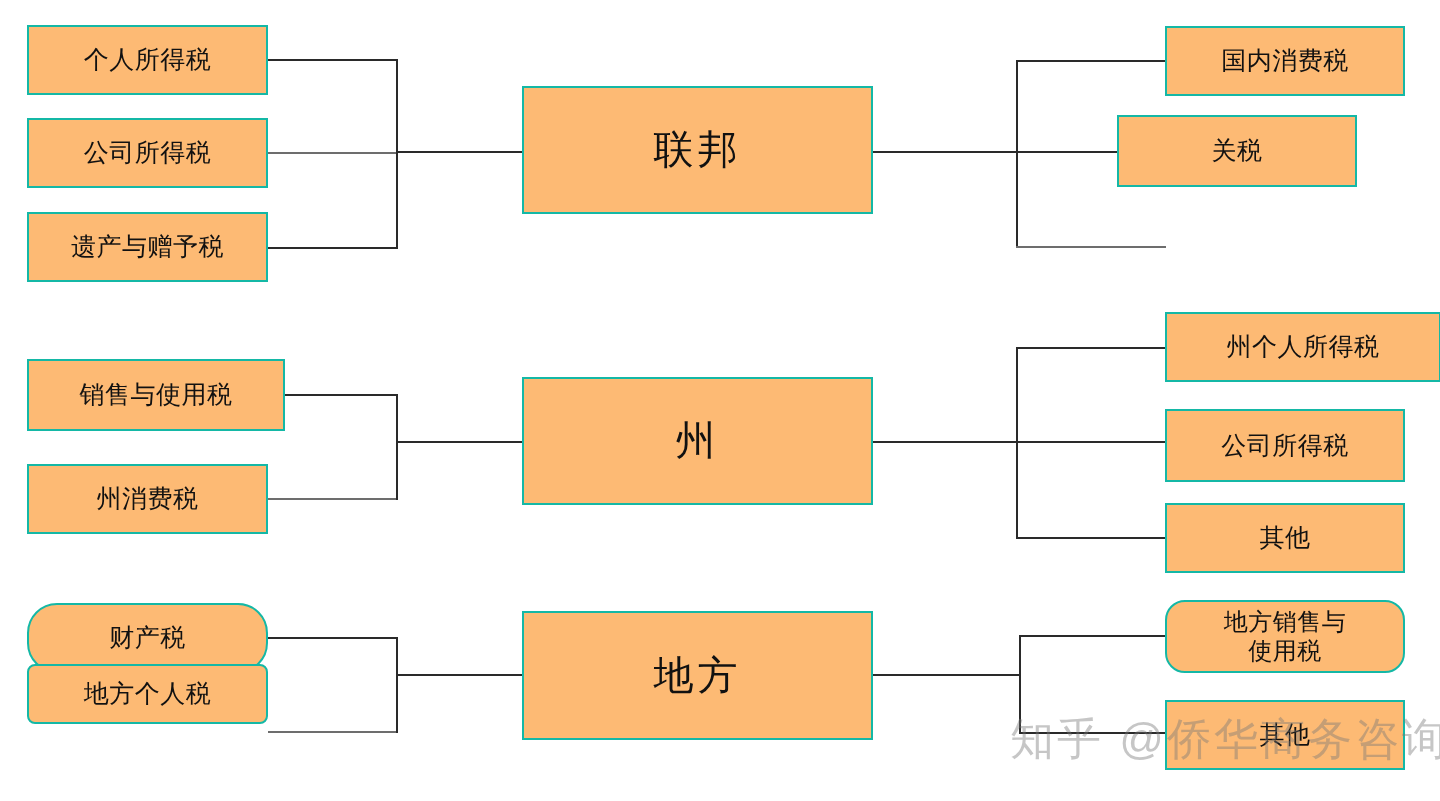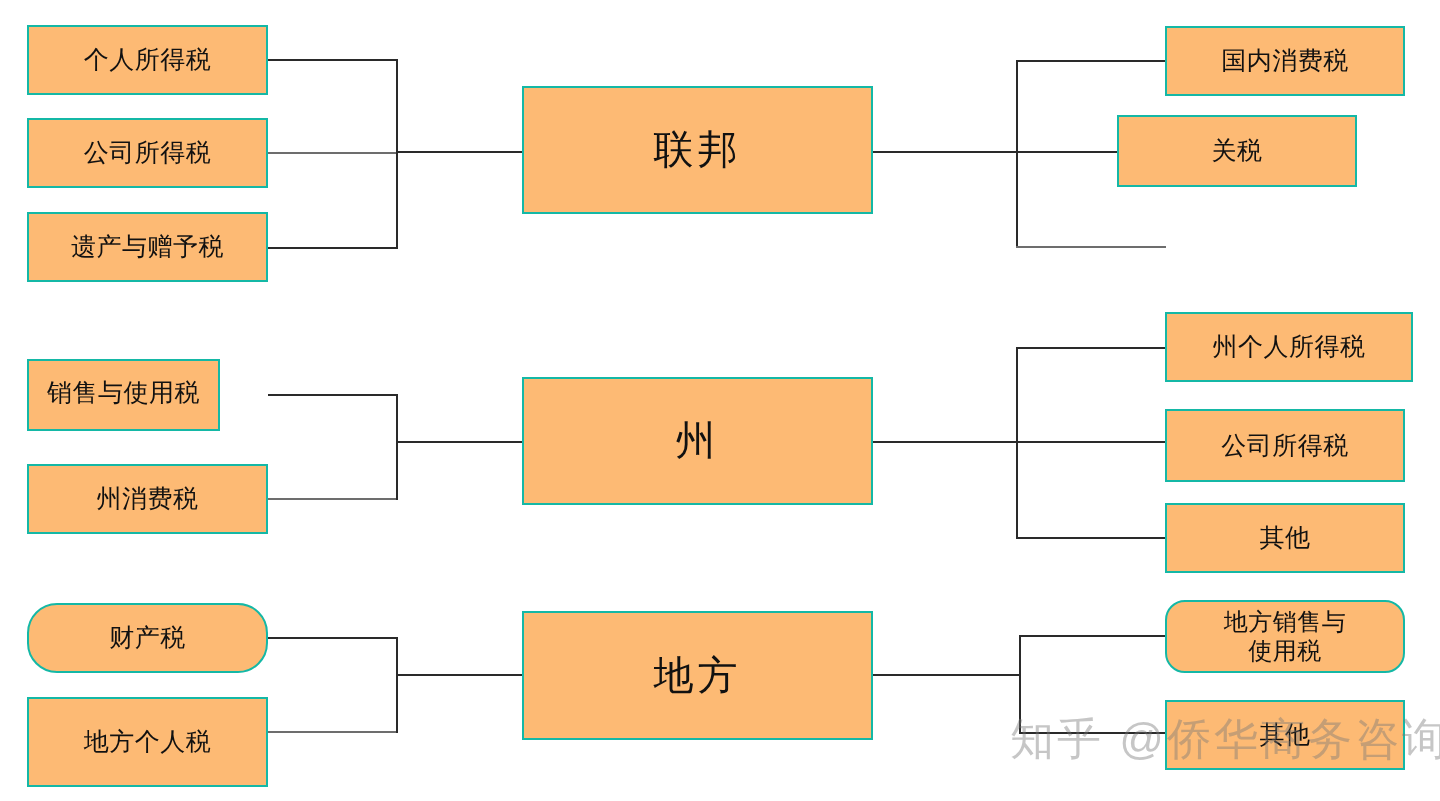--- a/index.html
+++ b/index.html
@@ -90,21 +90,21 @@
   <div class="edge h" style="left:1016px; top:151px; width:150px;"></div>
   <div class="edge h faint" style="left:1016px; top:246px; width:150px;"></div>
 
   <div class="node leaf" style="left:1165px; top:26px; width:240px; height:70px;">
     <span>国内消费税</span>
   </div>
   <div class="node leaf" style="left:1117px; top:115px; width:240px; height:72px;text-align:center;">
     <span>关税</span>
   </div>
 
-  <div class="node leaf" style="left:27px; top:359px; width:193px; height:72px;font-family:Liberation Mono, monospace;">
+  <div class="node leaf" style="left:27px; top:359px; width:258px; height:72px;">
     <span>销售与使用税</span>
   </div>
   <div class="node leaf" style="left:27px; top:464px; width:241px; height:70px;">
     <span>州消费税</span>
   </div>
 
   <div class="edge h" style="left:268px; top:394px; width:130px;"></div>
   <div class="edge h faint" style="left:268px; top:498px; width:130px;"></div>
   <div class="edge v" style="left:396px; top:394px; height:106px;"></div>
   <div class="edge h" style="left:396px; top:441px; width:128px;"></div>
@@ -112,34 +112,34 @@
   <div class="node center" style="left:522px; top:377px; width:351px; height:128px;">
     <span>州</span>
   </div>
 
   <div class="edge h" style="left:873px; top:441px; width:145px;"></div>
   <div class="edge v" style="left:1016px; top:347px; height:192px;"></div>
   <div class="edge h" style="left:1016px; top:347px; width:150px;"></div>
   <div class="edge h" style="left:1016px; top:441px; width:150px;"></div>
   <div class="edge h" style="left:1016px; top:537px; width:150px;"></div>
 
-  <div class="node leaf" style="left:1165px; top:312px; width:248px; height:70px;">
+  <div class="node leaf" style="left:1165px; top:312px; width:276px; height:70px;">
     <span>州个人所得税</span>
   </div>
   <div class="node leaf" style="left:1165px; top:409px; width:240px; height:73px;">
     <span>公司所得税</span>
   </div>
   <div class="node leaf" style="left:1165px; top:503px; width:240px; height:70px;">
     <span>其他</span>
   </div>
 
   <div class="node leaf" style="left:27px; top:603px; width:241px; height:70px;border-radius:30px;">
     <span>财产税</span>
   </div>
-  <div class="node leaf" style="left:27px; top:697px; width:241px; height:90px;">
+  <div class="node leaf" style="left:27px; top:664px; width:241px; height:60px;border-radius:8px;">
     <span>地方个人税</span>
   </div>
 
   <div class="edge h" style="left:268px; top:637px; width:130px;"></div>
   <div class="edge h faint" style="left:268px; top:731px; width:130px;"></div>
   <div class="edge v" style="left:396px; top:637px; height:96px;"></div>
   <div class="edge h" style="left:396px; top:674px; width:128px;"></div>
 
   <div class="node center" style="left:522px; top:611px; width:351px; height:129px;">
     <span>地方</span>

